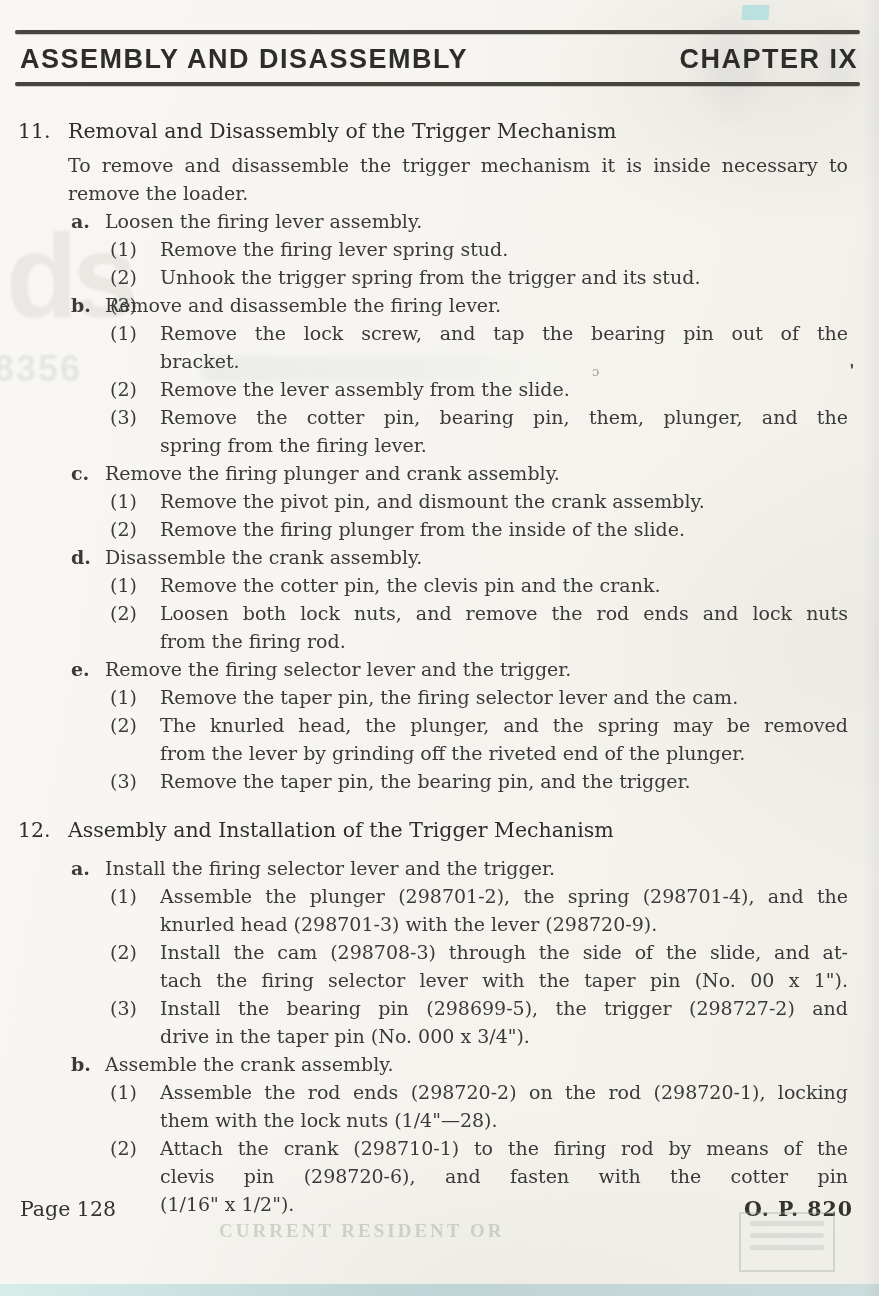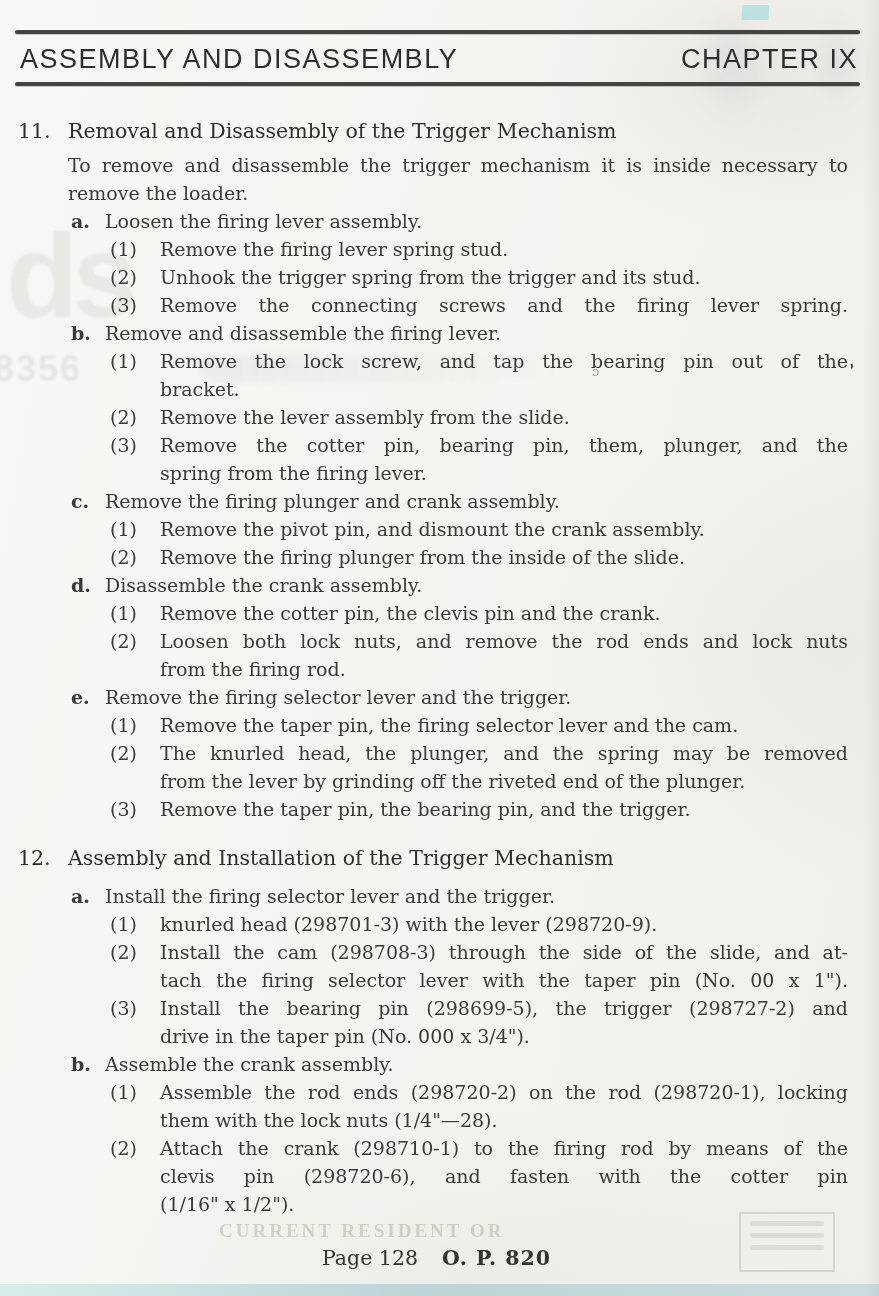--- a/index.html
+++ b/index.html
@@ -13,38 +13,38 @@
       linear-gradient(100deg,#f8f7f3 0%,#f4f3ee 65%,#efeee9 100%);
   }
   .edge-shade{position:absolute;top:0;right:0;width:16px;height:100%;
     background:linear-gradient(90deg,transparent,rgba(60,60,55,0.06));}
   .rule{position:absolute;left:15px;width:845px;height:4px;background:#45443f;border-radius:2px;}
   .rule-top{top:30px;box-shadow:0 1px 0 rgba(69,68,63,0.25);}
   .rule-bottom{top:82px;box-shadow:0 1px 0 rgba(69,68,63,0.25);}
   .header-row{position:absolute;top:44px;left:20px;right:21px;display:flex;
     justify-content:space-between;align-items:baseline;
     font-family:"Liberation Sans", sans-serif;font-size:27px;letter-spacing:1.5px;
-    color:#2e2d2a;white-space:nowrap;}
+    color:#2e2d2a;white-space:nowrap;font-weight:bold;}
   .content{position:absolute;top:117px;left:18px;width:830px;
     font-size:19px;line-height:28px;}
   .sec-head{display:flex;font-weight:normal;font-size:20.5px;color:#2f2e2a;}
   .sec-num{flex:none;width:50px;}
   .sec-title{flex:1;}
   .intro{margin-left:50px;margin-top:6px;}
   .item{position:relative;padding-left:87px;}
   .item > .marker{position:absolute;left:53px;top:0;font-weight:bold;}
   .sub{position:relative;padding-left:142px;}
   .sub > .marker{position:absolute;left:92px;top:0;}
   .ln{min-height:28px;}
   .ln.j{text-align:justify;text-align-last:justify;}
   .sec-12{margin-top:21px;}
   .sec-12 + * {}
   .first-item-gap{margin-top:10px;}
-  .footer-row{position:absolute;top:1246px;left:20px;right:26px;display:flex;
-    justify-content:center;align-items:baseline;font-size:20.5px;color:#34332e;gap:24px;}
+  .footer-row{position:absolute;top:1197px;left:20px;right:26px;display:flex;
+    justify-content:space-between;align-items:baseline;font-size:20.5px;color:#34332e;gap:24px;}
   .footer-right{font-weight:600;letter-spacing:1px;}
   
   .wm-ds{position:absolute;left:6px;top:208px;font-family:"Liberation Sans",sans-serif;
     font-weight:bold;font-size:118px;letter-spacing:-6px;color:rgba(115,110,100,0.10);
     filter:blur(1px);}
   .wm-num{position:absolute;left:-6px;top:348px;font-family:"Liberation Sans",sans-serif;
     font-weight:bold;font-size:36px;letter-spacing:2px;color:rgba(130,145,145,0.16);
     filter:blur(1px);}
   .wm-mail{position:absolute;left:200px;top:356px;width:360px;height:26px;border-radius:13px;
     background:linear-gradient(90deg,rgba(140,155,155,0.10),rgba(140,155,155,0.05) 60%,transparent);
@@ -101,21 +101,20 @@
       <div class="sub">
         <div class="marker">(1)</div>
         <div class="ln">Remove the firing lever spring stud.</div>
       </div>
       <div class="sub">
         <div class="marker">(2)</div>
         <div class="ln">Unhook the trigger spring from the trigger and its stud.</div>
       </div>
       <div class="sub">
         <div class="marker">(3)</div>
-        <div class="ln j">Remove the connecting screws and the firing lever spring.</div>
       </div>
       <div class="item">
         <div class="marker">b.</div>
         <div class="ln">Remove and disassemble the firing lever.</div>
       </div>
       <div class="sub">
         <div class="marker">(1)</div>
         <div class="ln j">Remove the lock screw, and tap the bearing pin out of the</div>
         <div class="ln">bracket.</div>
       </div>
@@ -173,20 +172,21 @@
       <div class="sec-head sec-12">
         <div class="sec-num">12.</div>
         <div class="sec-title">Assembly and Installation of the Trigger Mechanism</div>
       </div>
       <div class="item first-item-gap">
         <div class="marker">a.</div>
         <div class="ln">Install the firing selector lever and the trigger.</div>
       </div>
       <div class="sub">
         <div class="marker">(1)</div>
+        <div class="ln j">Assemble the plunger (298701-2), the spring (298701-4), and the</div>
         <div class="ln">knurled head (298701-3) with the lever (298720-9).</div>
       </div>
       <div class="sub">
         <div class="marker">(2)</div>
         <div class="ln j">Install the cam (298708-3) through the side of the slide, and at-</div>
         <div class="ln j">tach the firing selector lever with the taper pin (No. 00 x 1").</div>
       </div>
       <div class="sub">
         <div class="marker">(3)</div>
         <div class="ln j">Install the bearing pin (298699-5), the trigger (298727-2) and</div>

